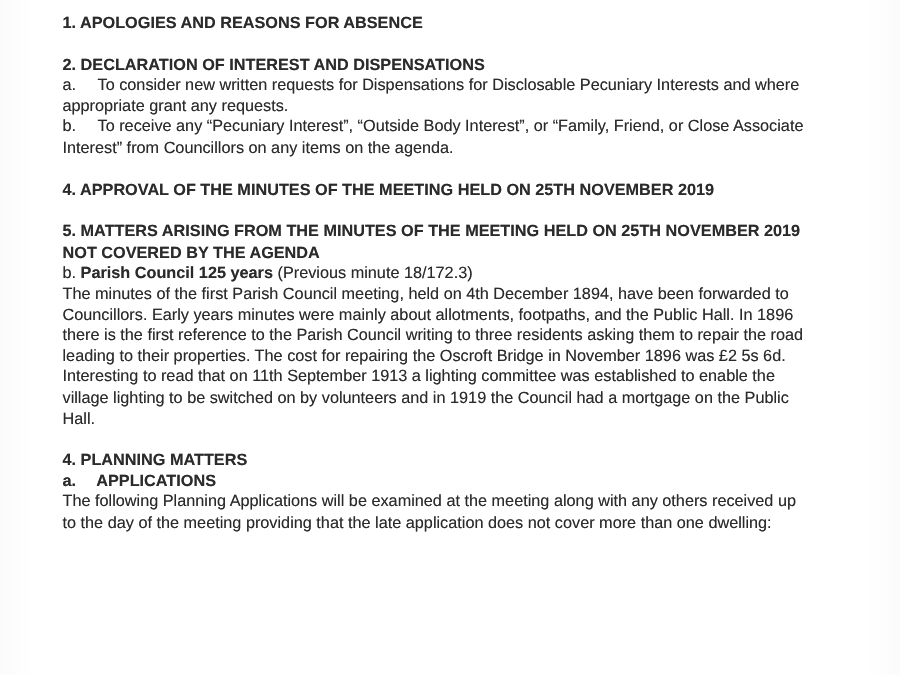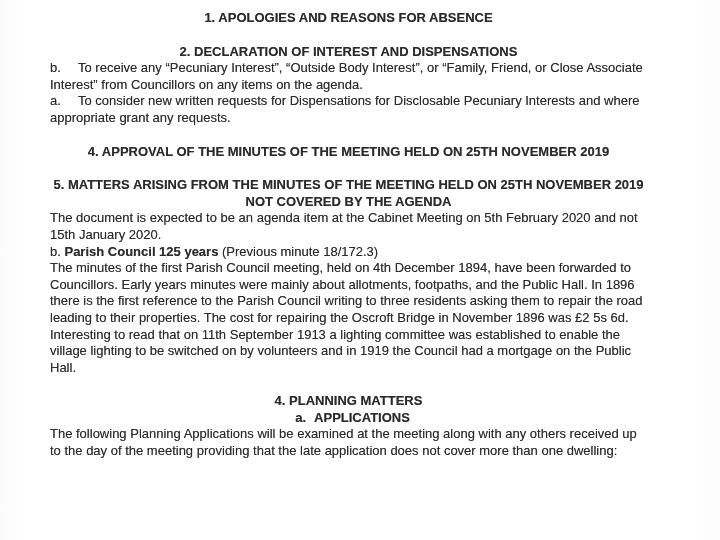--- a/index.html
+++ b/index.html
@@ -23,48 +23,47 @@
   }
   .content {
     position: absolute;
     top: 10px;
     left: 50px;
     width: 597px;
   }
   .block { margin: 0 0 17px 0; }
   .block:last-child { margin-bottom: 0; }
   p { margin: 0; padding: 0; }
-  .h, .b { font-weight: bold; text-align: center; }
+  .h, .b { font-weight: bold; }
   .lbl-2 { display: inline-block; width: 28px; }
   .lbl-6 { display: inline-block; width: 27px; }
 </style>
 </head>
 <body>
 
 <div class="page">
   <div class="content">
 
     <div class="block">
       <p class="h">1. APOLOGIES AND REASONS FOR ABSENCE</p>
     </div>
 
     <div class="block">
       <p class="h">2. DECLARATION OF INTEREST AND DISPENSATIONS</p>
+      <p><span class="lbl-2">a.</span><span>To consider new written requests for Dispensations for Disclosable Pecuniary Interests and where appropriate grant any requests.</span></p>
       <p><span class="lbl-2">b.</span><span>To receive any “Pecuniary Interest”, “Outside Body Interest”, or “Family, Friend, or Close Associate Interest” from Councillors on any items on the agenda.</span></p>
-      <p><span class="lbl-2">a.</span><span>To consider new written requests for Dispensations for Disclosable Pecuniary Interests and where appropriate grant any requests.</span></p>
     </div>
 
 
     <div class="block">
       <p class="h">4. APPROVAL OF THE MINUTES OF THE MEETING HELD ON 25TH NOVEMBER 2019</p>
     </div>
 
     <div class="block">
       <p class="h">5. MATTERS ARISING FROM THE MINUTES OF THE MEETING HELD ON 25TH NOVEMBER 2019 NOT COVERED BY THE AGENDA</p>
-      <p>The document is expected to be an agenda item at the Cabinet Meeting on 5th February 2020 and not 15th January 2020.</p>
       <p><span>b.</span> <span class="b">Parish Council 125 years</span> <span>(Previous minute 18/172.3)</span></p>
       <p>The minutes of the first Parish Council meeting, held on 4th December 1894, have been forwarded to Councillors. Early years minutes were mainly about allotments, footpaths, and the Public Hall. In 1896 there is the first reference to the Parish Council writing to three residents asking them to repair the road leading to their properties. The cost for repairing the Oscroft Bridge in November 1896 was £2 5s 6d. Interesting to read that on 11th September 1913 a lighting committee was established to enable the village lighting to be switched on by volunteers and in 1919 the Council had a mortgage on the Public Hall.</p>
     </div>
 
     <div class="block">
       <p class="h">4. PLANNING MATTERS</p>
       <p class="h"><span class="lbl-6">a.</span><span>APPLICATIONS</span></p>
       <p>The following Planning Applications will be examined at the meeting along with any others received up to the day of the meeting providing that the late application does not cover more than one dwelling:</p>
     </div>
 

